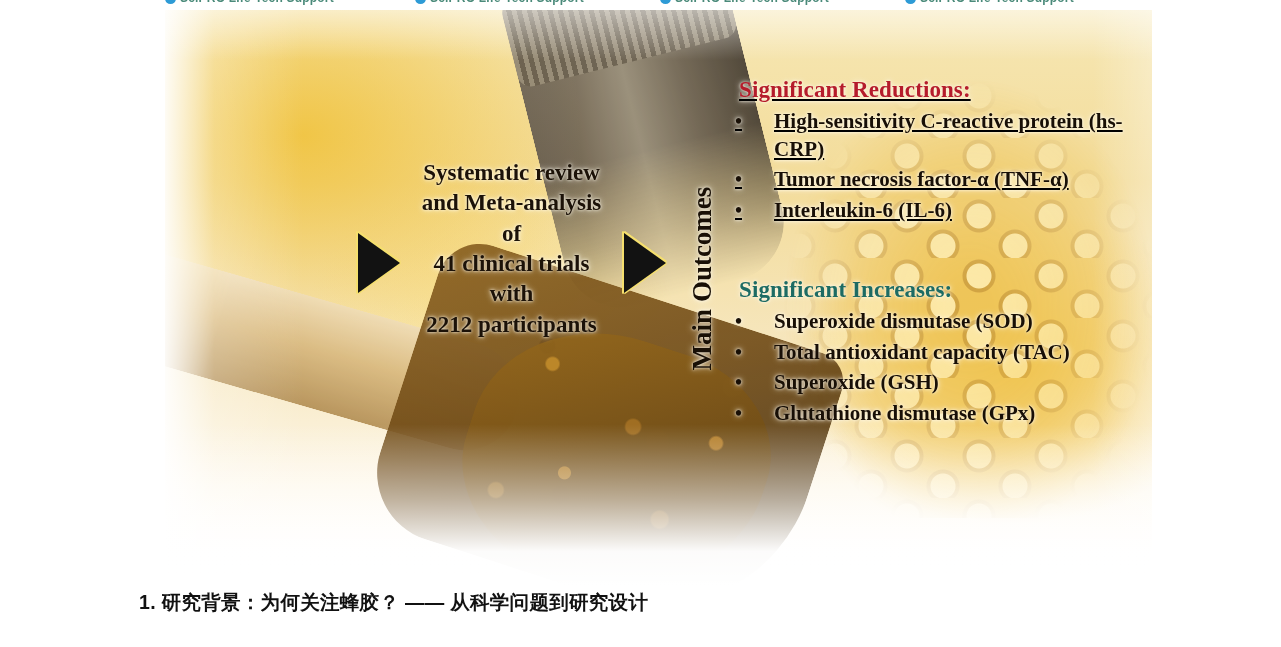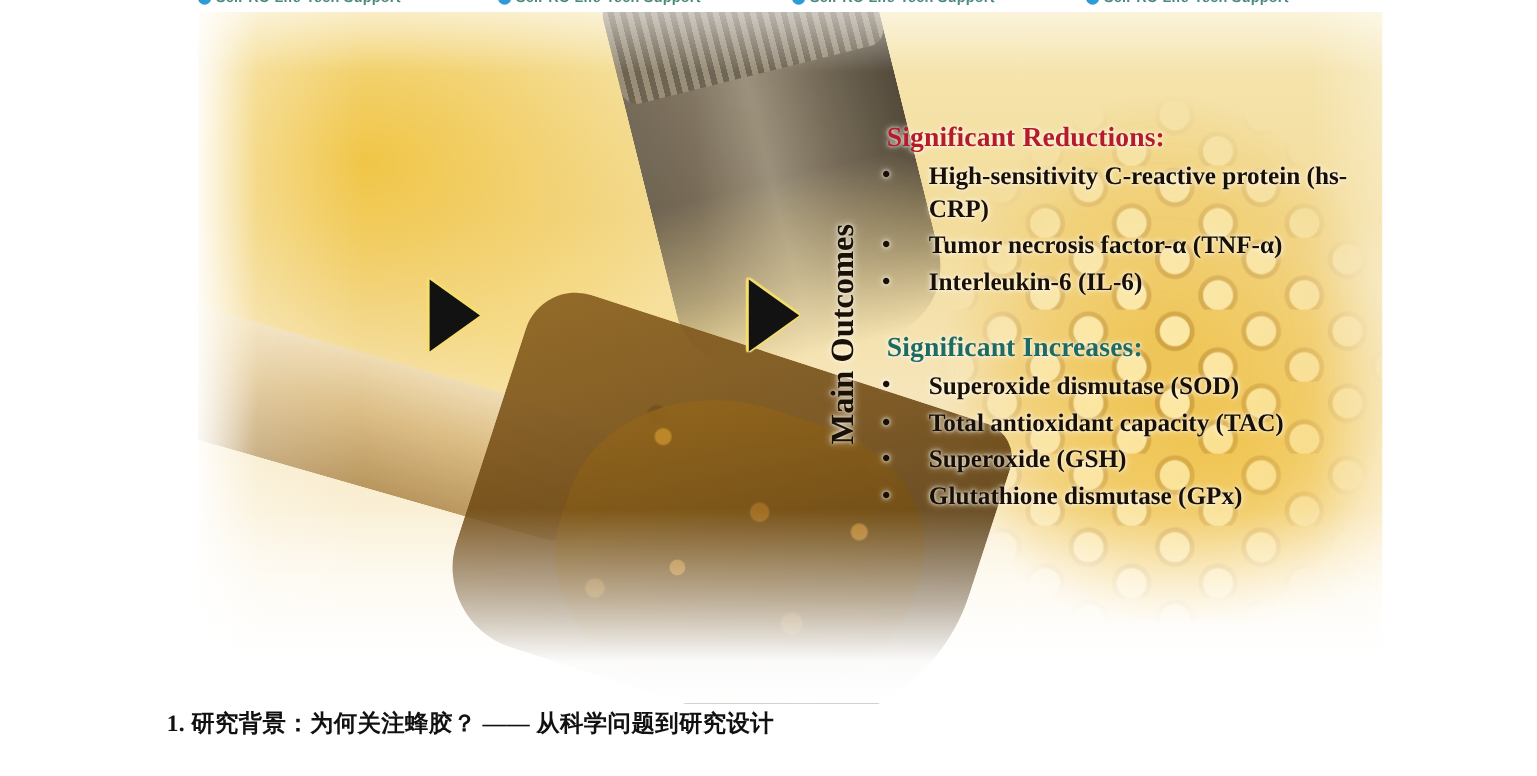--- a/index.html
+++ b/index.html
@@ -216,21 +216,21 @@
     text-shadow: 0 0 3px rgba(255,252,240,.95), 0 0 7px rgba(255,252,240,.85);
   }
 
   
   .outcomes {
     position: absolute;
     z-index: 23;
     left: 570px;
     width: 420px;
   }
-  #outcomes-reductions { top: 94px; }
+  #outcomes-reductions { top: 69px; text-decoration: underline; }
   #outcomes-increases  { top: 269px; }
 
   .outcome-heading {
     font-family: "Liberation Serif", "DejaVu Serif", serif;
     font-weight: bold;
     font-size: 23px;
     letter-spacing: .1px;
     margin: 0 0 5px 4px;
     text-shadow: 0 0 3px rgba(255,252,240,.95), 0 0 6px rgba(255,252,240,.85);
   }
@@ -260,21 +260,21 @@
     font-size: 20px;
     line-height: 1.32;
   }
   .outcome-text { flex: 1 1 auto; margin-left: 17px; }
 
   
   #caption {
     position: absolute;
     left: 139px;
     top: 589px;
-    font-family: Liberation Serif, serif;
+    font-family: Liberation Sans, sans-serif;
     font-weight: bold;
     font-size: 19.5px;
     color: #111111;
     letter-spacing: .3px;
     white-space: nowrap;
   }
 </style>
 </head>
 <body>
 
@@ -292,20 +292,21 @@
   <div id="bottle">
     <div id="bottle-cap"></div>
   </div>
   <div id="scoop-handle"></div>
   <div id="scoop-bowl"></div>
   <div id="propolis-pile"></div>
 
 
   <div class="arrow" id="arrow-1"></div>
 
+  <div class="flow-text" id="stage-method">Systematic review<br>and Meta-analysis<br>of<br>41 clinical trials<br>with<br>2212 participants</div>
 
   <div class="arrow" id="arrow-2"></div>
 
   <div id="main-outcomes">Main Outcomes</div>
 
   <div class="outcomes" id="outcomes-reductions">
     <div class="outcome-heading" id="heading-reductions">Significant Reductions:</div>
     <ul class="outcome-list">
       <li class="outcome-item">
         <span class="bullet-dot">•</span>

